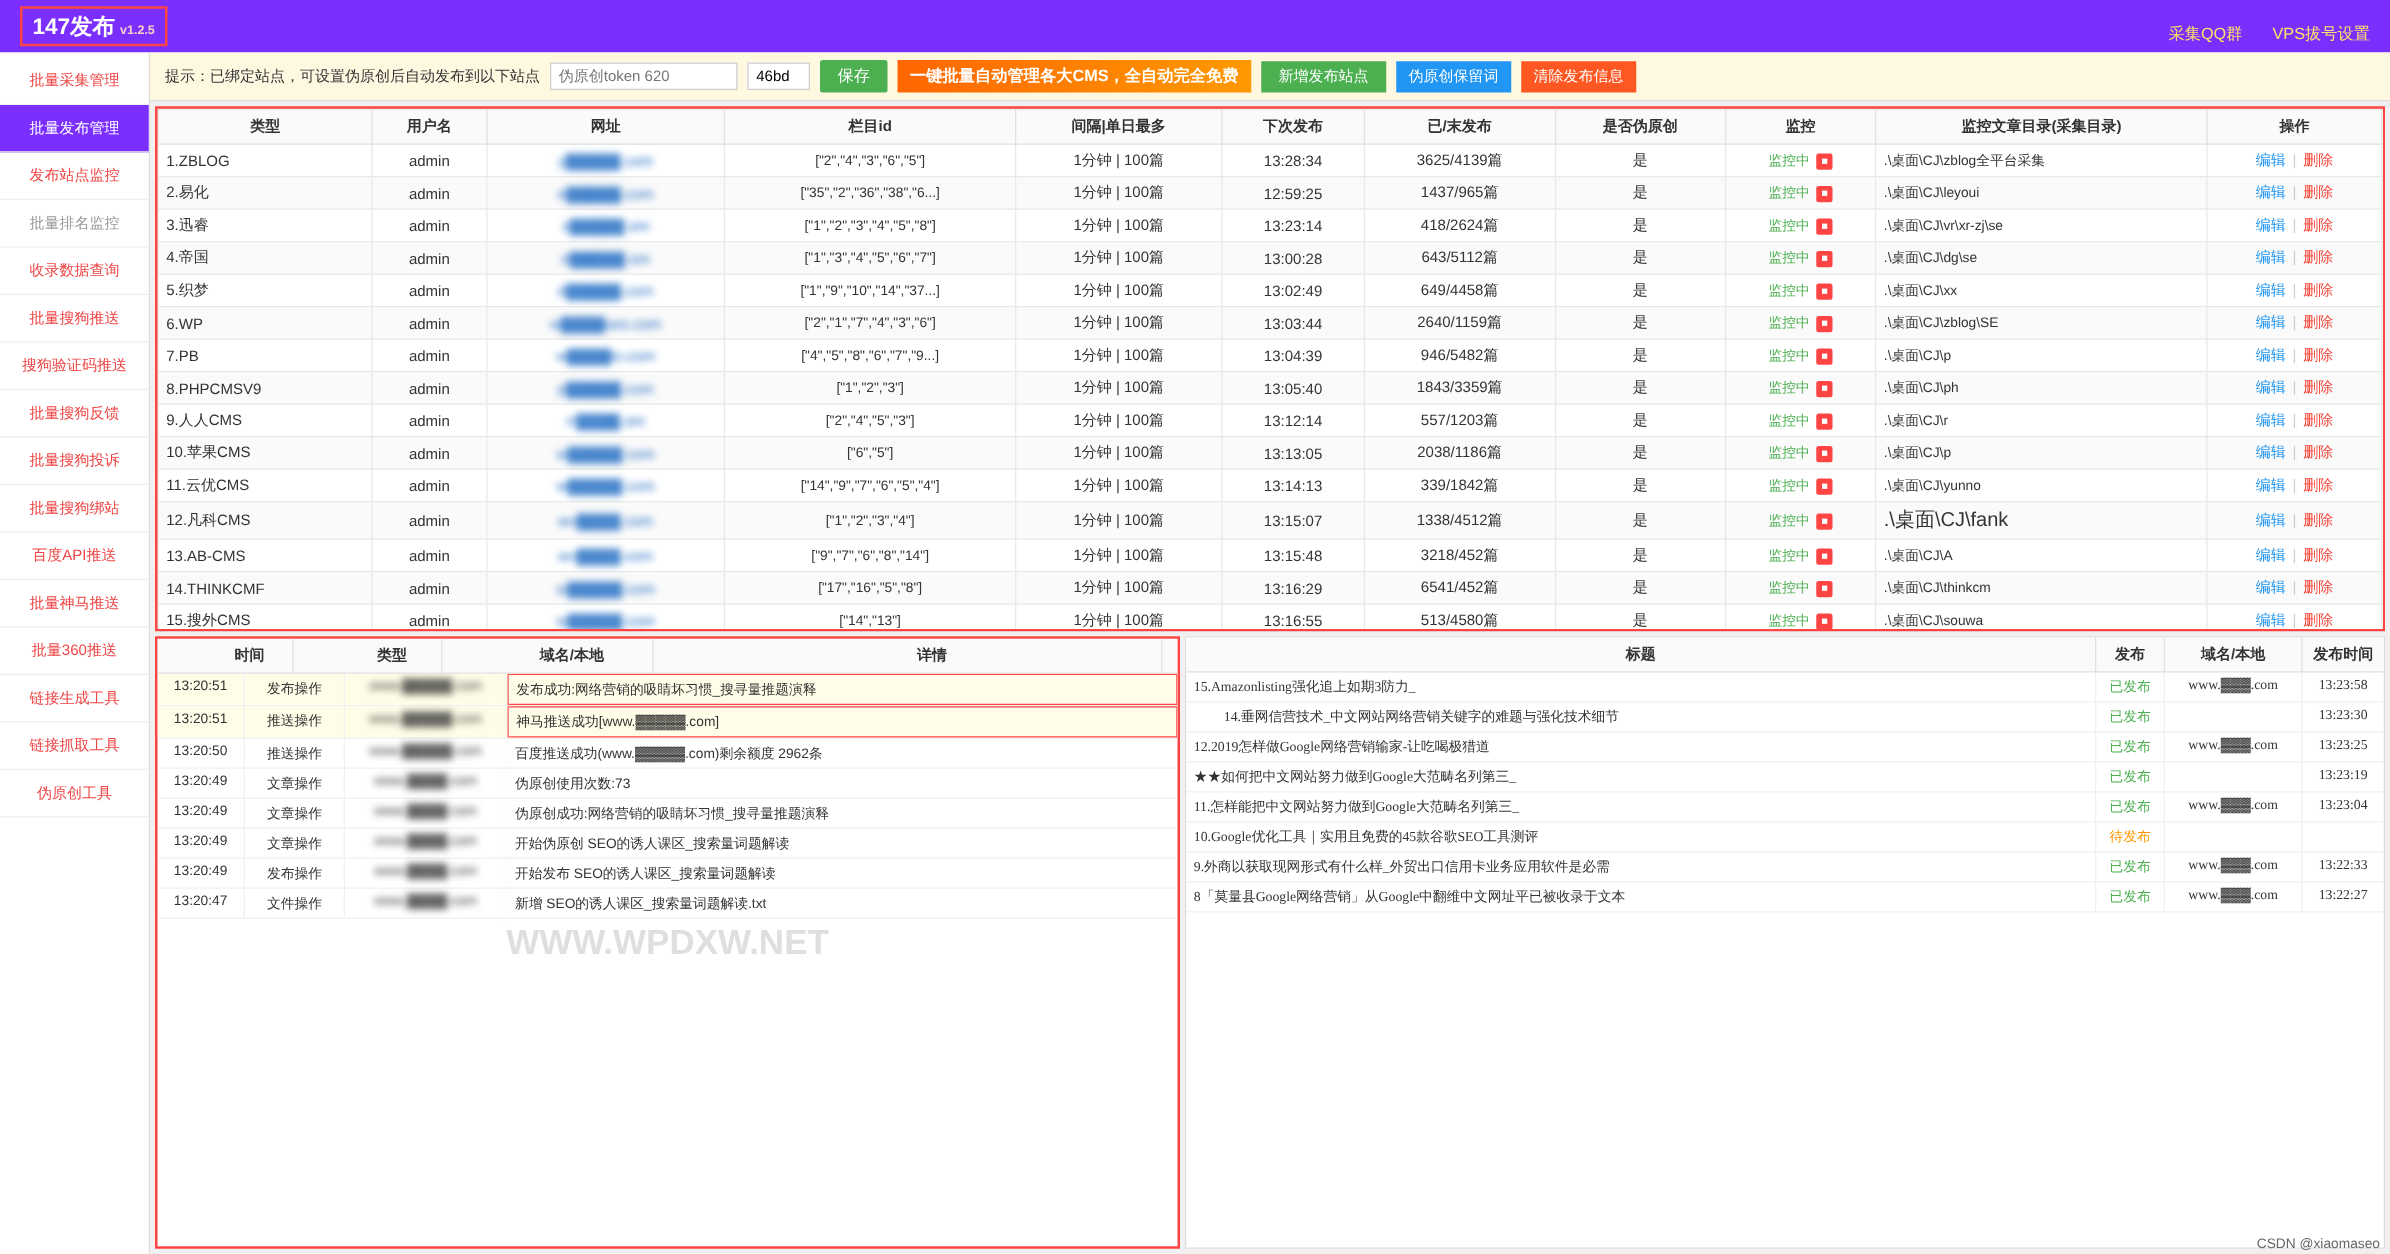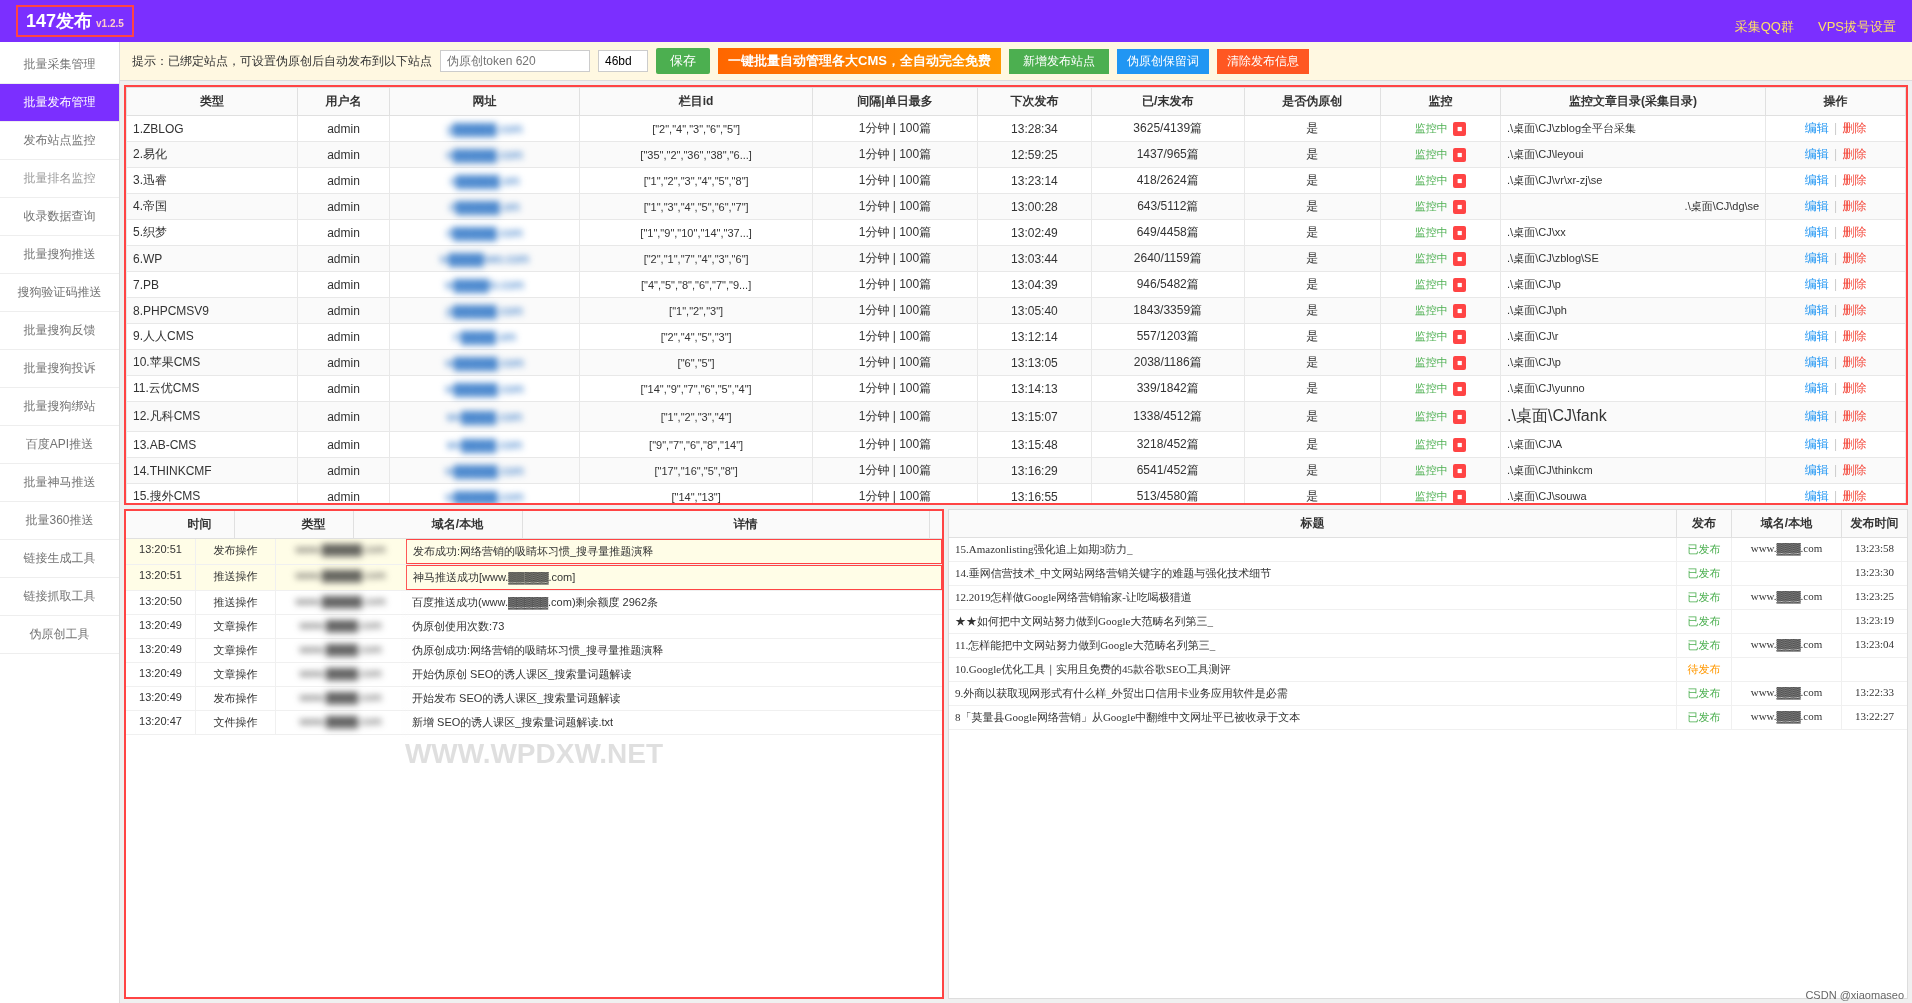--- a/index.html
+++ b/index.html
@@ -10,21 +10,21 @@
     .header-title { font-size: 18px; font-weight: bold; color: white; border: 2px solid #ff4444; padding: 2px 8px; background: #7b2fff; }
     .header-version { font-size: 10px; color: #ffcccc; margin-left: 4px; }
     .header-right { display: flex; gap: 24px; }
     .header-link { color: #ffe066; font-size: 13px; cursor: pointer; text-decoration: none; margin-top: 12px; }
     
     
     .main-layout { display: flex; height: calc(1003px - 42px); }
     
     
     .sidebar { width: 120px; background: #fff; border-right: 1px solid #ddd; flex-shrink: 0; padding-top: 4px; }
-    .sidebar-item { padding: 10px 8px; text-align: center; cursor: pointer; font-size: 12px; color: #737373; border-bottom: 1px solid #eee; }
+    .sidebar-item { padding: 10px 8px; text-align: center; cursor: pointer; font-size: 12px; color: #ef4444; border-bottom: 1px solid #eee; }
     .sidebar-item.active { background: #7b2fff; color: white; }
     .sidebar-item.disabled { color: #999; }
     
     
     .content { flex: 1; overflow: hidden; display: flex; flex-direction: column; background: #f0f0f0; }
     
     
     .top-bar { background: #fff8e1; padding: 6px 12px; display: flex; align-items: center; gap: 8px; border-bottom: 1px solid #ddd; flex-wrap: wrap; }
     .top-bar-hint { color: #333; font-size: 12px; }
     .top-bar input { border: 1px solid #ccc; padding: 3px 6px; font-size: 12px; width: 160px; }
@@ -207,21 +207,21 @@
     <td class="url-cell" style="filter:blur(3px);color:#1565c0;">d▓▓▓▓▓.om</td>
     <td style="font-size:11px;">["1","3","4","5","6","7"]</td>
     <td>1分钟 | 100篇</td>
     <td>13:00:28</td>
     <td>643/5112篇</td>
     <td class="yes-text">是</td>
     <td>
       <span class="status-monitoring">监控中</span>
       <span class="status-badge">⏹</span>
     </td>
-    <td style="text-align:right;font-size:11px;">.\桌面\CJ\dg\se</td>
+    <td style="text-align:left;font-size:11px;">.\桌面\CJ\dg\se</td>
     <td>
       <span class="link-edit">编辑</span>
       <span class="link-sep">|</span>
       <span class="link-del">删除</span>
     </td>
   </tr>
             <tr style="background: rgb(255, 255, 255);">
     <td style="text-align:left;">5.织梦</td>
     <td>admin</td>
     <td class="url-cell" style="filter:blur(3px);color:#1565c0;">d▓▓▓▓▓.com</td>
@@ -515,21 +515,21 @@
           <div class="right-th" style="flex:0 0 110px;">域名/本地</div>
           <div class="right-th" style="flex:0 0 65px; border-right:none;">发布时间</div>
         </div>
         <div style="overflow-y:auto;flex:1;" id="pub-tbody">
             <div class="right-row" style="border-bottom: 1px solid rgb(240, 240, 240);">
     <div class="right-cell" style="flex:4;text-align:left;overflow:hidden;text-overflow:ellipsis;">15.Amazonlisting强化追上如期3防力_</div>
     <div class="right-cell" style="flex:0 0 55px;color:#4caf50;">已发布</div>
     <div class="right-cell" style="flex:0 0 110px;filter:blur(row.domain?'2px':'0');">www.▓▓▓.com</div>
     <div class="right-cell" style="flex:0 0 65px;border-right:none;">13:23:58</div>
   </div>
-            <div class="right-row" style="border-bottom: 1px solid rgb(240, 240, 240);">
+            <div class="right-row" style="border-bottom: 1px solid rgb(240, 240, 240); padding-left: 24px;">
     <div class="right-cell" style="flex:4;text-align:left;overflow:hidden;text-overflow:ellipsis;">14.垂网信营技术_中文网站网络营销关键字的难题与强化技术细节</div>
     <div class="right-cell" style="flex:0 0 55px;color:#4caf50;">已发布</div>
     <div class="right-cell" style="flex:0 0 110px;filter:blur(row.domain?'2px':'0');"></div>
     <div class="right-cell" style="flex:0 0 65px;border-right:none;">13:23:30</div>
   </div>
             <div class="right-row" style="border-bottom: 1px solid rgb(240, 240, 240);">
     <div class="right-cell" style="flex:4;text-align:left;overflow:hidden;text-overflow:ellipsis;">12.2019怎样做Google网络营销输家-让吃喝极猎道</div>
     <div class="right-cell" style="flex:0 0 55px;color:#4caf50;">已发布</div>
     <div class="right-cell" style="flex:0 0 110px;filter:blur(row.domain?'2px':'0');">www.▓▓▓.com</div>
     <div class="right-cell" style="flex:0 0 65px;border-right:none;">13:23:25</div>

